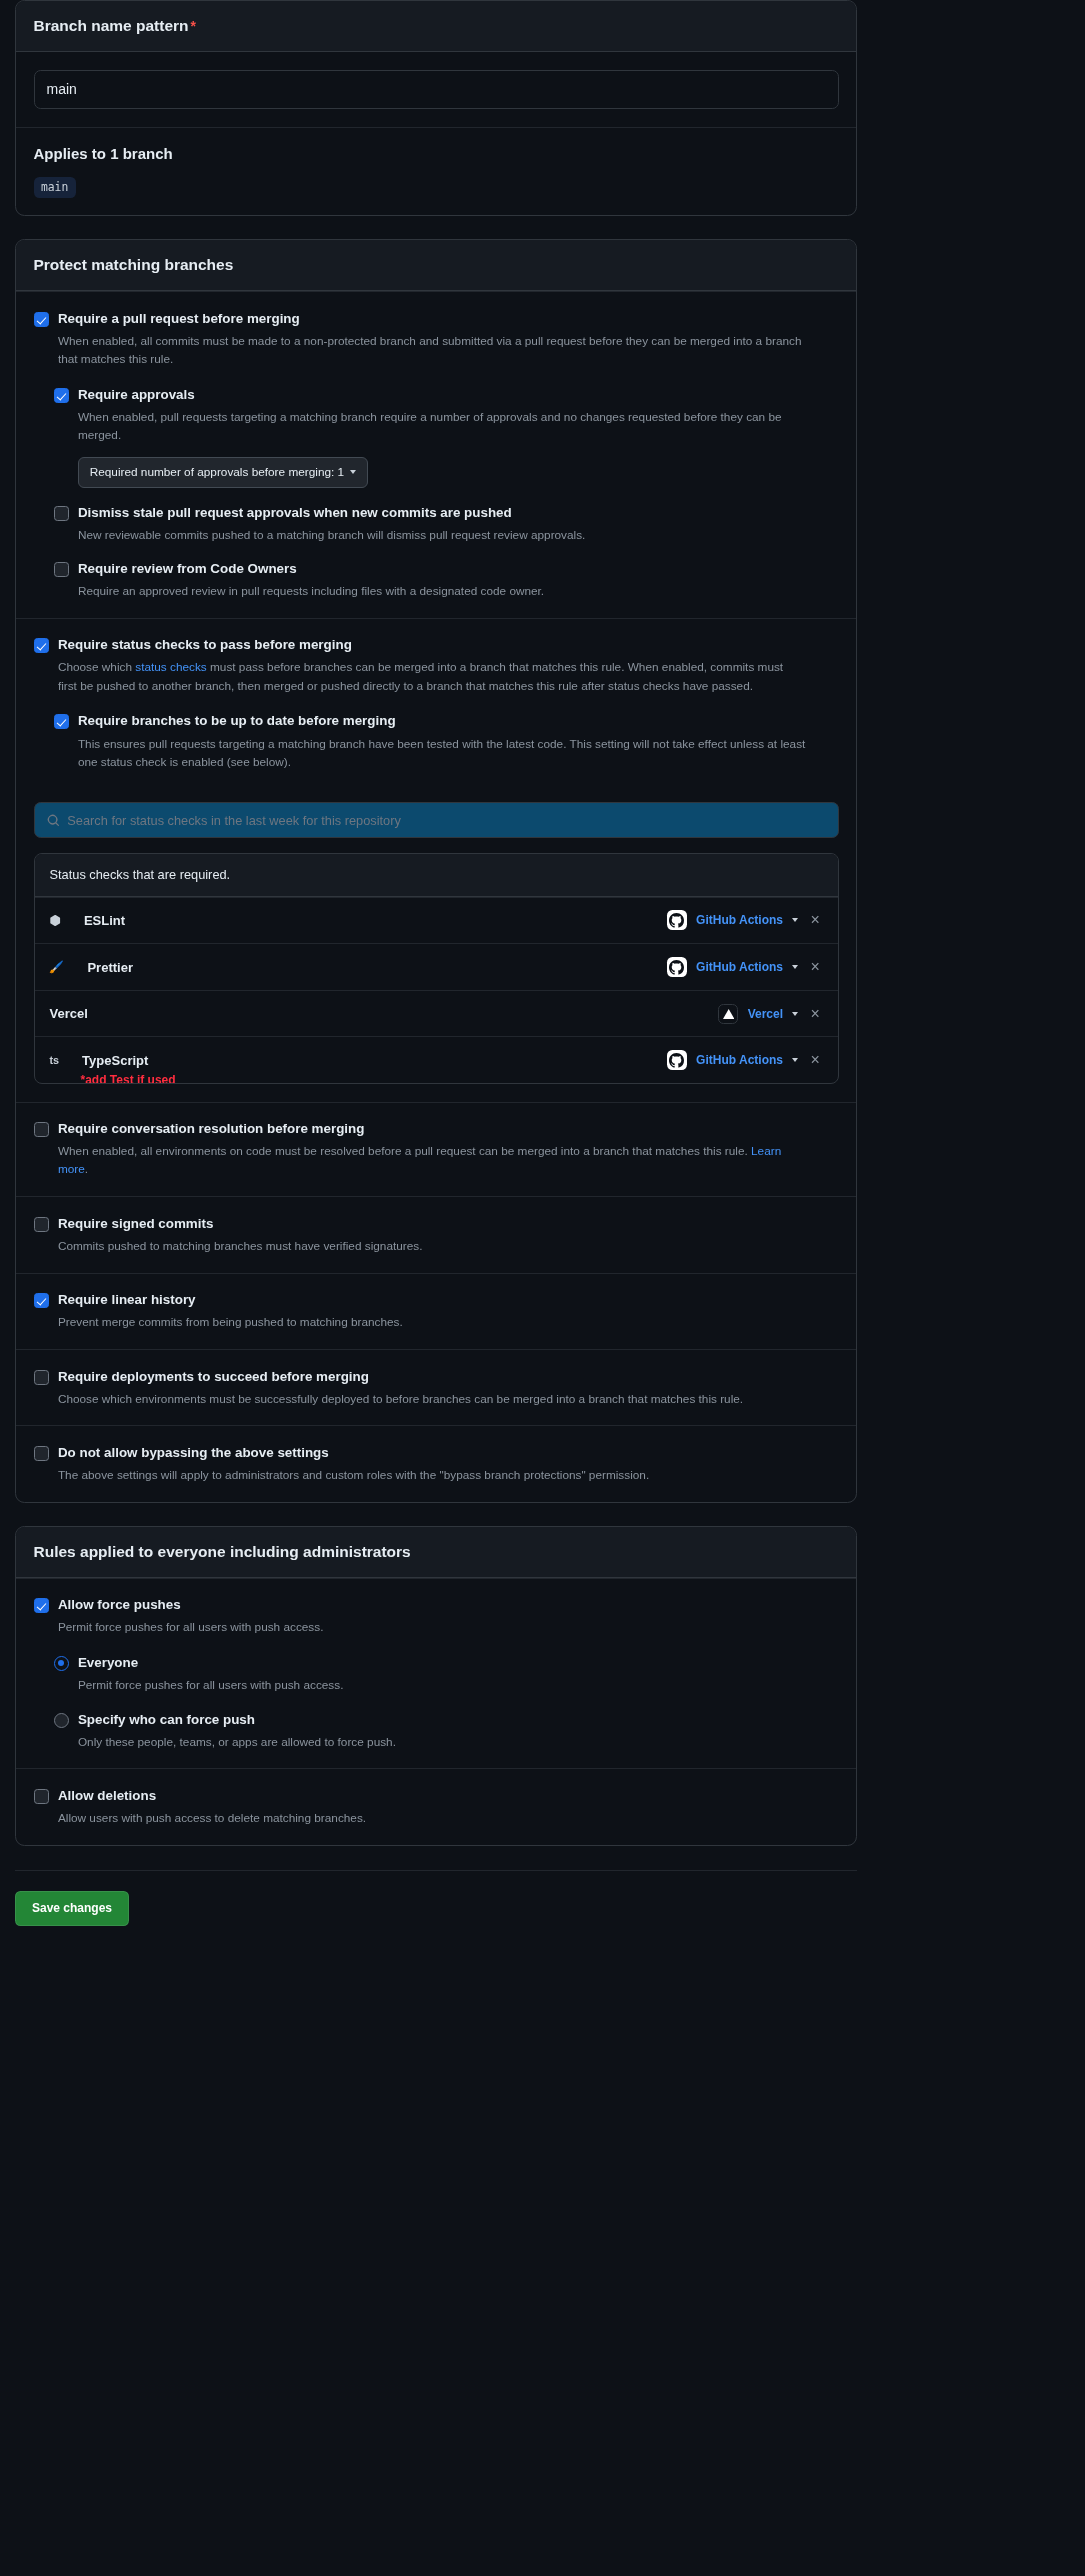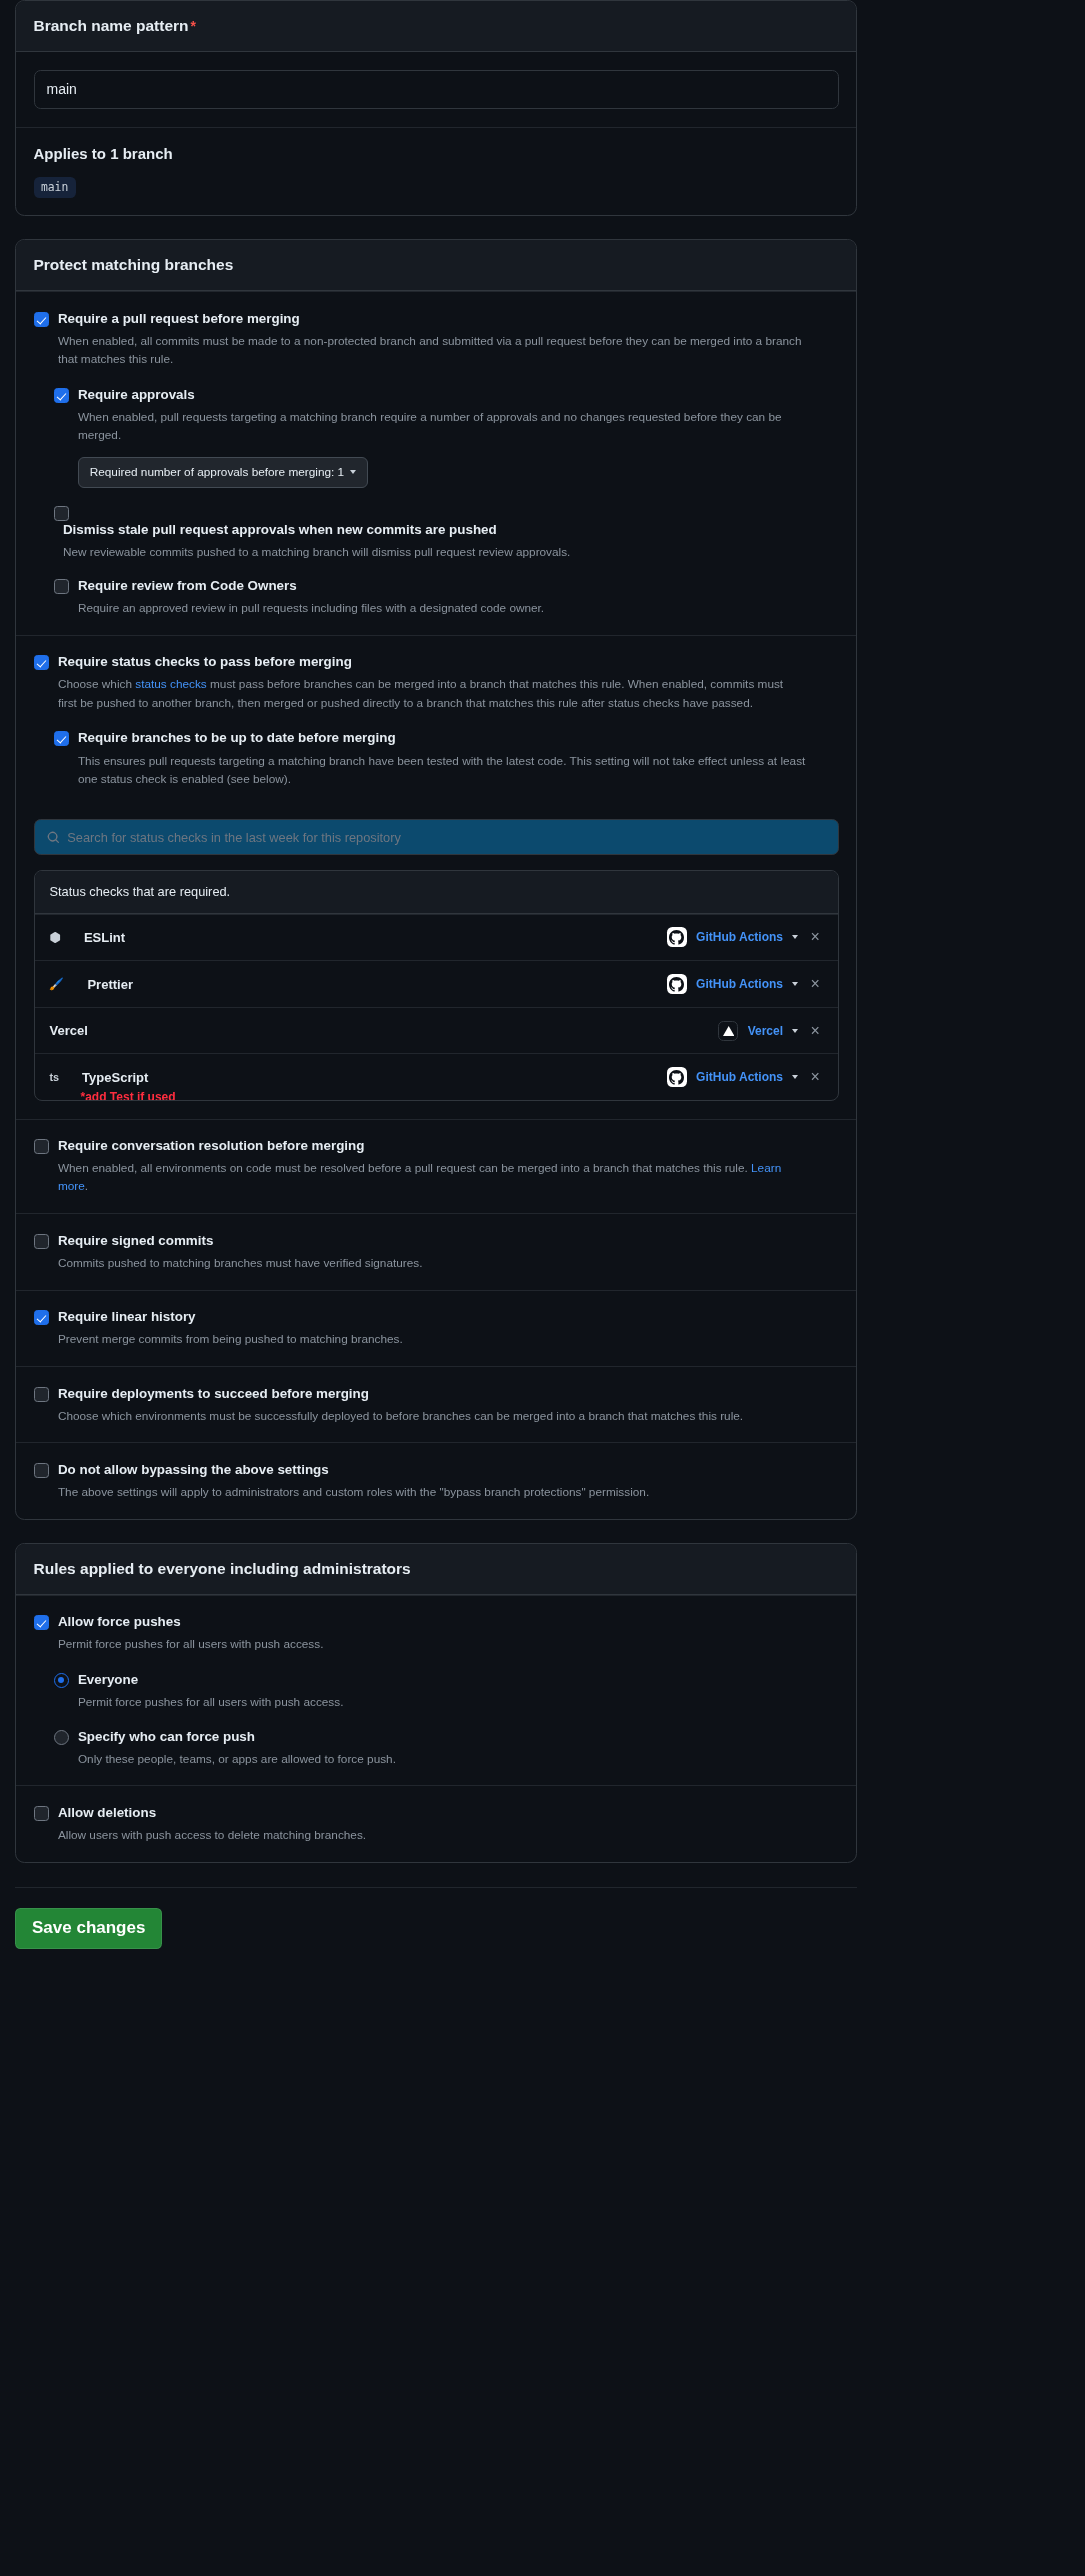--- a/index.html
+++ b/index.html
@@ -196,21 +196,21 @@
   
   .divider { border-top: 0.7px solid #21262d; margin-top: 24px; }
   .save-btn {
     display: inline-block;
     margin-top: 20px;
     background: #238636;
     color: #fff;
     border: 0.7px solid rgba(240,246,252,0.1);
     border-radius: 5.4px;
     padding: 9.4px 16px;
-    font-size: 17px;
+    font-size: 12px;
     font-weight: 700;
     font-family: "Liberation Sans", sans-serif;
     cursor: pointer;
   }
 </style>
 </head>
 <body>
 
 <div class="page">
 
@@ -247,21 +247,21 @@
           <div class="opt-text">
             <div class="opt-title">Require approvals</div>
             <div class="opt-desc">When enabled, pull requests targeting a matching branch require a number of approvals and no changes requested before they can be merged.</div>
             <div class="sel-btn">
               <span>Required number of approvals before merging: 1</span>
               <span class="caret"></span>
             </div>
           </div>
         </div>
 
-        <div class="opt nest2" style="margin-left:0;flex-direction:column;">
+        <div class="opt nest2" style="margin-left:0;">
           <span class="cbx off"></span>
           <div class="opt-text">
             <div class="opt-title">Dismiss stale pull request approvals when new commits are pushed</div>
             <div class="opt-desc">New reviewable commits pushed to a matching branch will dismiss pull request review approvals.</div>
           </div>
         </div>
 
         <div class="opt nest2" style="margin-left:0;justify-content:center;">
           <span class="cbx off"></span>
           <div class="opt-text">

